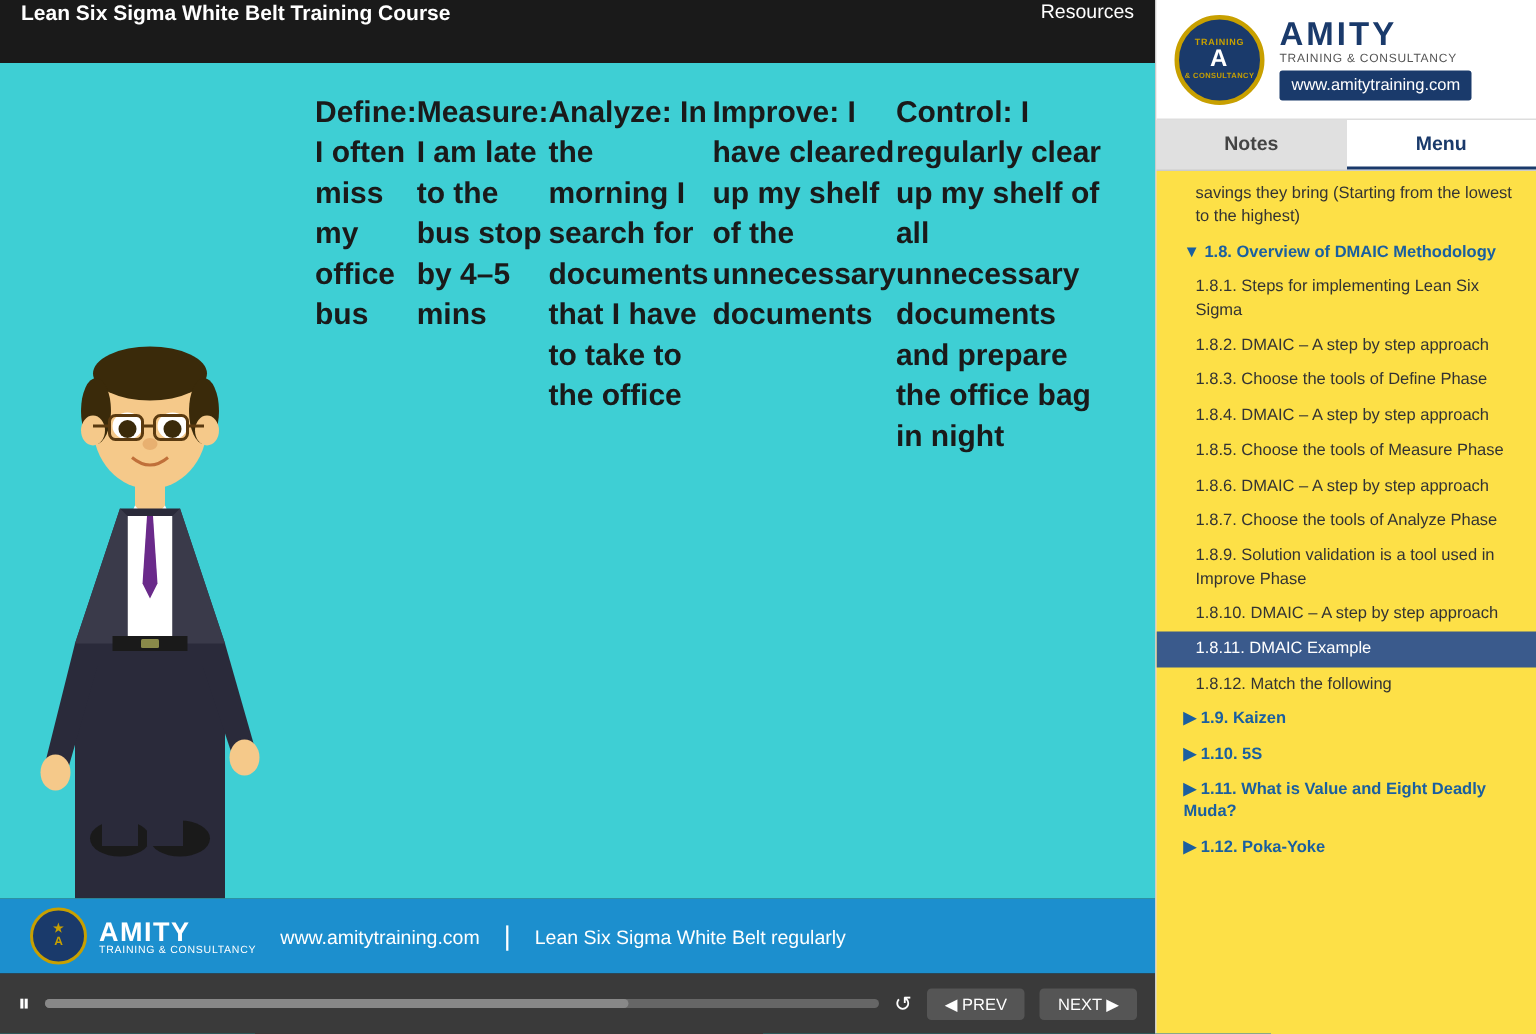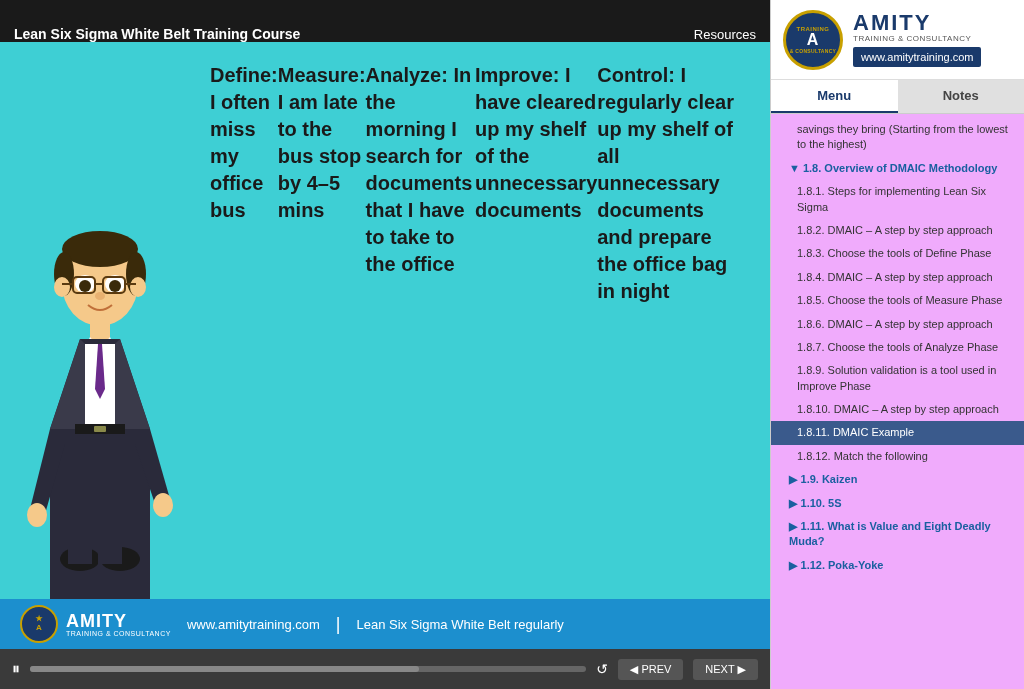--- a/index.html
+++ b/index.html
@@ -17,21 +17,21 @@
       height: 689px;
       display: flex;
       flex-direction: column;
       background: #1a1a1a;
     }
 
     .top-bar {
       background: #1a1a1a;
       height: 42px;
       display: flex;
-      align-items: flex-end;
+      align-items: flex-start;
       justify-content: space-between;
       padding: 0 14px;
     }
 
     .top-bar-title {
       color: #ffffff;
       font-size: 14px;
       font-weight: bold;
     }
 
@@ -302,21 +302,21 @@
     .tab.active {
       background: #ffffff;
       border-bottom: 2px solid #1a3a6b;
       color: #1a3a6b;
     }
 
     
     .menu-tree {
       flex: 1;
       overflow-y: auto;
-      background: #f0abfc;
+      background: #fde047;
       padding: 4px 0;
     }
 
     .menu-tree::-webkit-scrollbar {
       width: 8px;
     }
     .menu-tree::-webkit-scrollbar-track {
       background: #f0f0f0;
     }
     .menu-tree::-webkit-scrollbar-thumb {
@@ -475,22 +475,22 @@
         <span class="logo-text-bottom">&amp; CONSULTANCY</span>
       </div>
       <div class="amity-brand-right">
         <span class="amity-name-right">AMITY</span>
         <span class="amity-tagline-right">TRAINING &amp; CONSULTANCY</span>
         <div class="amity-url-box">www.amitytraining.com</div>
       </div>
     </div>
 
     <div class="tabs-row">
+      <div class="tab">Notes</div>
       <div class="tab active">Menu</div>
-      <div class="tab">Notes</div>
     </div>
 
     <div class="menu-tree">
     <div class="menu-item indented-2">savings they bring (Starting from the lowest to the highest)</div>
         <div class="menu-item indented-1 section-header">▼ 1.8. Overview of DMAIC Methodology</div>
         <div class="menu-item indented-2">1.8.1. Steps for implementing Lean Six Sigma</div>
         <div class="menu-item indented-2">1.8.2. DMAIC – A step by step approach</div>
         <div class="menu-item indented-2">1.8.3. Choose the tools of Define Phase</div>
         <div class="menu-item indented-2">1.8.4. DMAIC – A step by step approach</div>
         <div class="menu-item indented-2">1.8.5. Choose the tools of Measure Phase</div>

